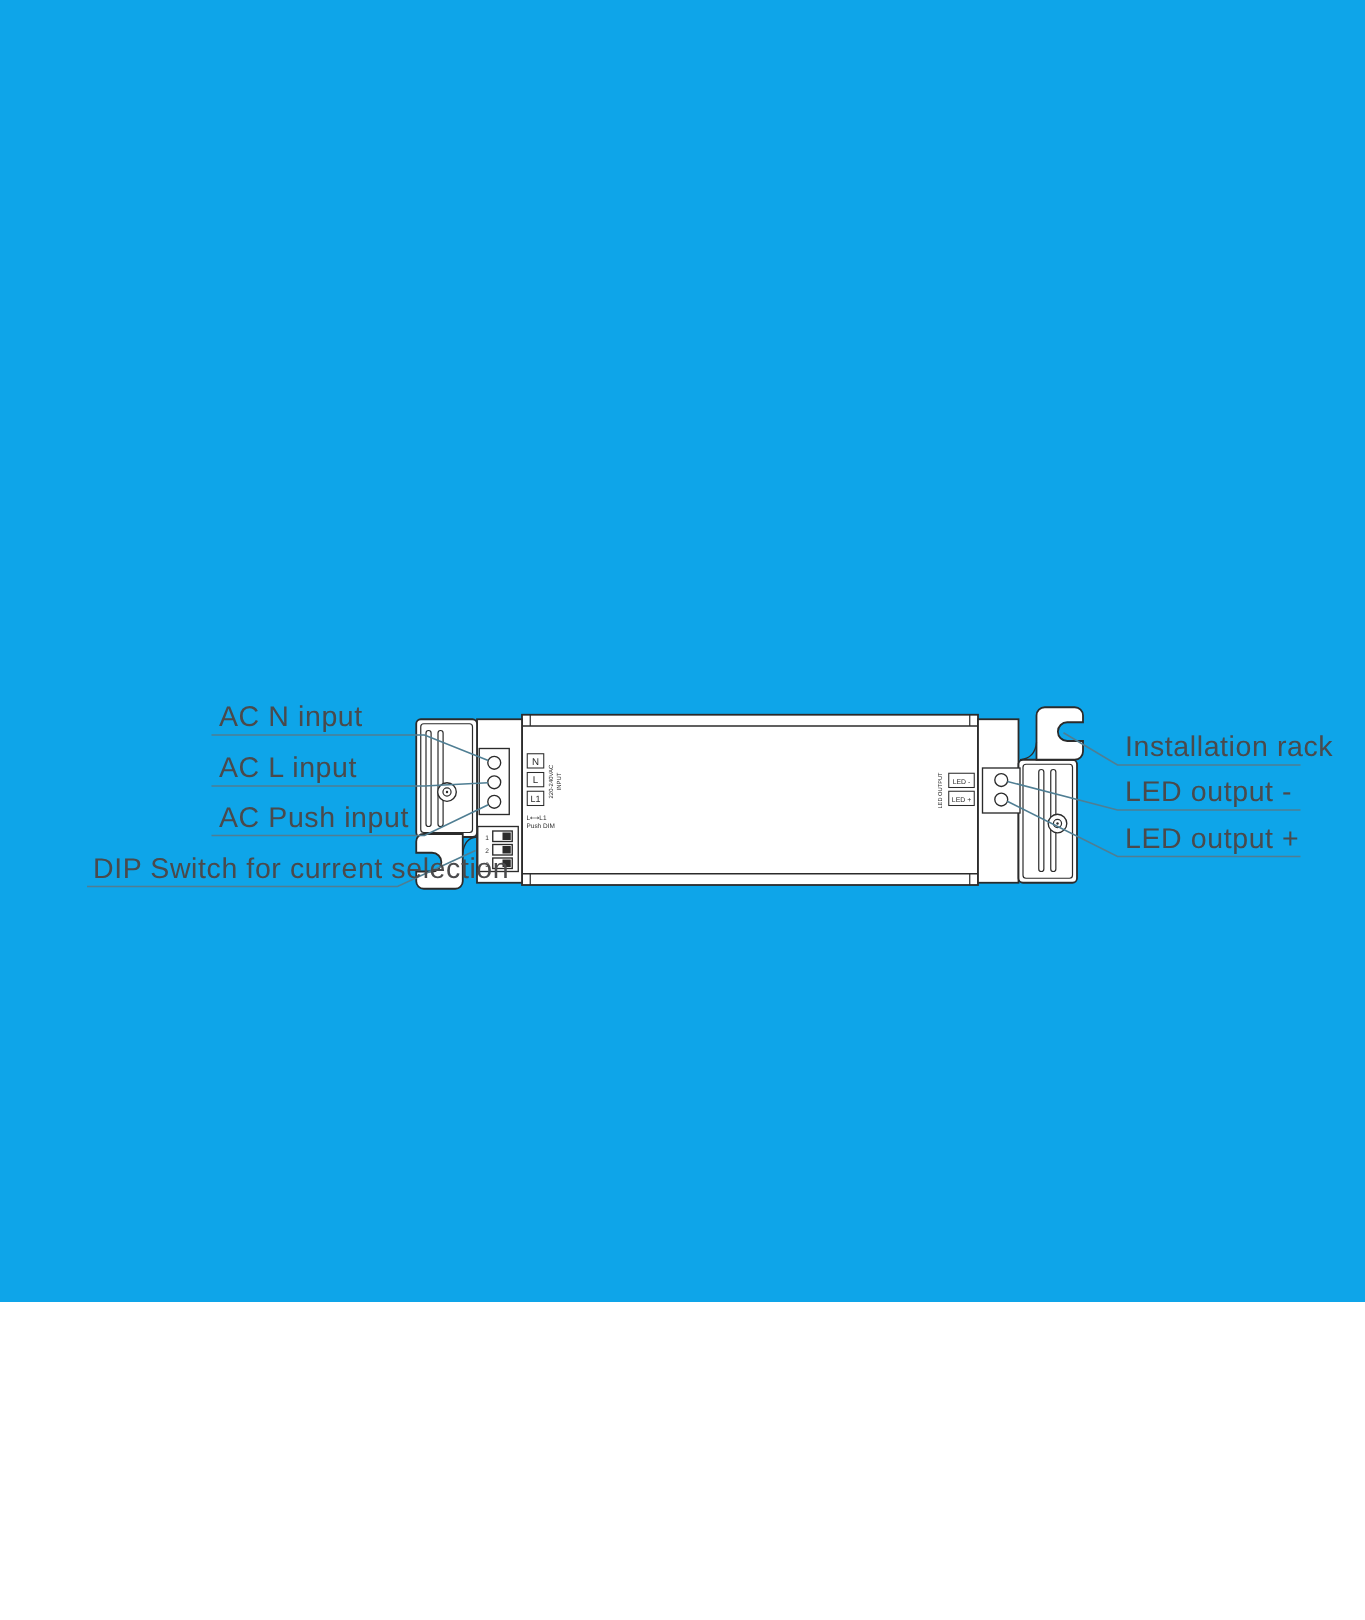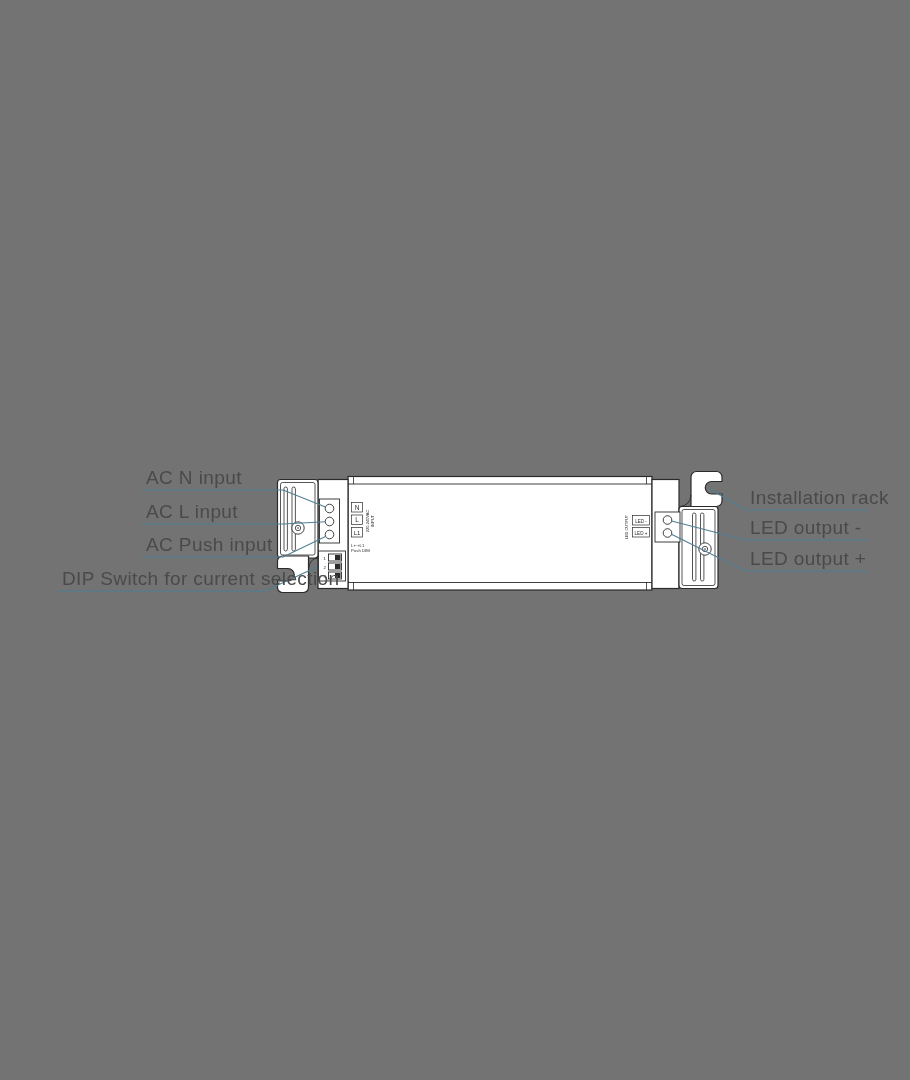--- a/index.html
+++ b/index.html
@@ -4,22 +4,22 @@
 <style>
   html, body {
     margin: 0;
     padding: 0;
     background: #ffffff;
     font-family: "Liberation Sans", sans-serif;
   }
   .canvas {
     position: relative;
     width: 910px;
-    height: 1080px;
-    background: #737373;
+    height: 868px;
+    background: #0ea5e9;
     overflow: hidden;
   }
   svg text {
     font-family: "Liberation Sans", sans-serif;
   }
   .callout-text {
     font-size: 19px;
     font-weight: 300;
     letter-spacing: 0.4px;
     fill: #4a4a4c;

